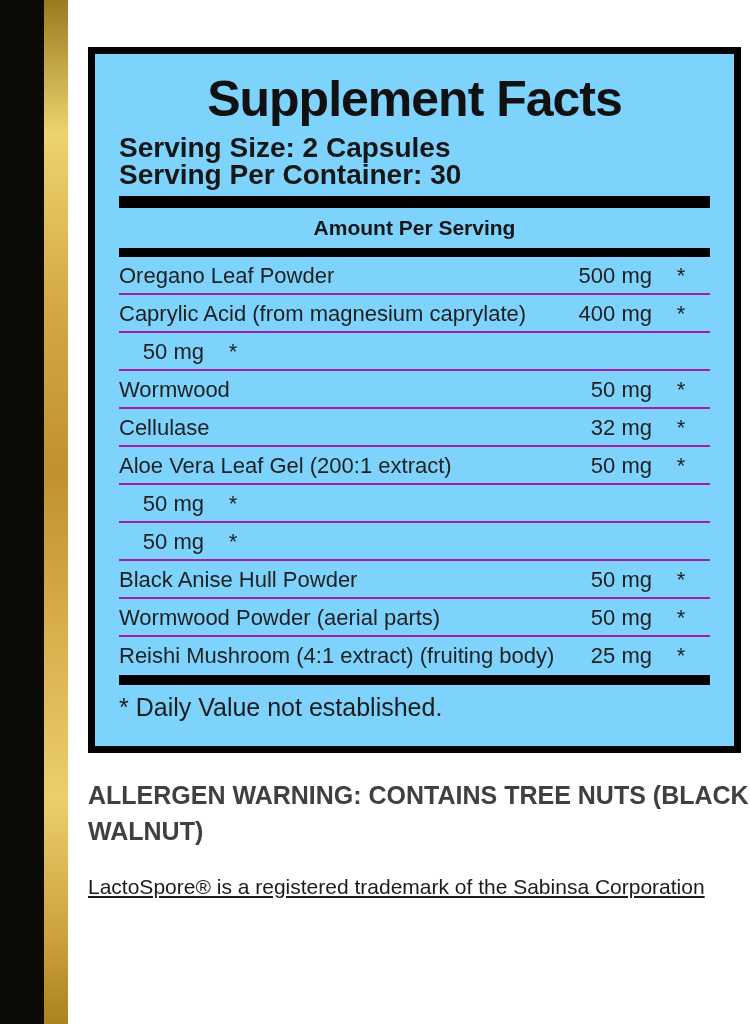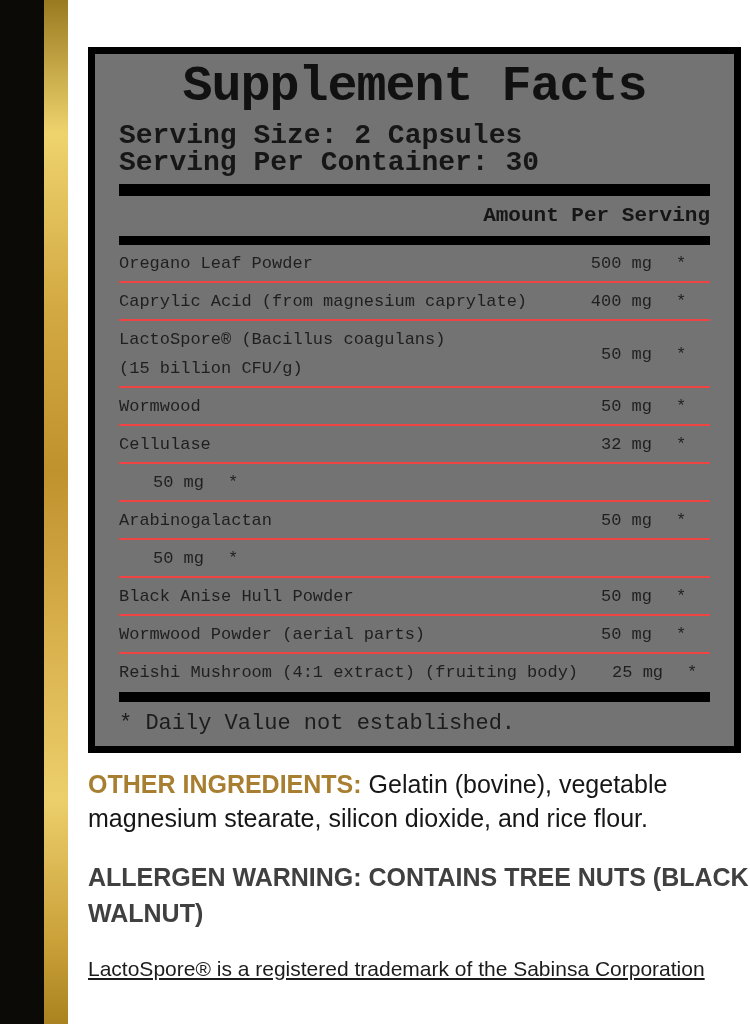--- a/index.html
+++ b/index.html
@@ -12,46 +12,46 @@
   .gold-stripe {
     position:absolute; left:44px; top:0; width:24px; height:1024px;
     background:linear-gradient(180deg,
       #9a7a20 0%, #eed36d 13%, #d3a943 30%, #c0922e 46%,
       #d8b04c 62%, #eccf6b 78%, #caa039 92%, #a9831f 100%);
   }
   .content { position:absolute; left:88px; top:47px; width:662px; }
 
   .facts-box {
     box-sizing:border-box; width:653px; height:706px;
-    border:7px solid #000; padding:0 24px; background:#737373;font-family:Liberation Mono, monospace;
+    border:7px solid #000; padding:12px 24px; background:#7dd3fc;
   }
   .panel-title {
     margin:4px 0 6px; text-align:center;
     font-size:50px; line-height:58px; font-weight:bold; letter-spacing:-1px; color:#111;
   }
   .serving-line { font-size:28px; line-height:27px; font-weight:bold; color:#161616; }
   .bar { background:#000; }
   .bar-thick   { height:12px; margin-top:8px; }
   .bar-medium  { height:9px; }
   .bar-bottom  { height:10px; margin-top:2px; }
   .hdr-row {
-    display:flex; justify-content:flex-end; align-items:center;
+    display:flex; justify-content:center; align-items:center;
     padding:7px 0; font-size:21px; line-height:26px; font-weight:bold; color:#161616;
   }
   .rows { }
   .row {
-    display:flex; align-items:center;
-    padding:4px 0 3px; font-size:17px; line-height:29px; color:#1f1f1f;
+    display:flex; align-items:flex-end;
+    padding:4px 0 3px; font-size:22px; line-height:29px; color:#1f1f1f;
   }
-  .row + .row { border-top:2px solid #ef4444; }
+  .row + .row { border-top:2px solid #a21caf; }
   .row .ing-name { flex:1 1 auto; white-space:nowrap; }
   .row .ing-name > div { white-space:nowrap; }
   .row .ing-amount { flex:0 0 85px; text-align:right; white-space:nowrap; }
   .row .ing-dv { flex:0 0 58px; text-align:center; }
-  .footnote { padding:9px 0; font-size:22px; line-height:26px; color:#1c1c1c; }
+  .footnote { padding:9px 0; font-size:25px; line-height:26px; color:#1c1c1c; }
 
   .other-ing { margin:14px 0 0; width:662px; font-size:25px; line-height:34px; color:#161616; }
   .gold-bold { color:#A87E30; font-weight:bold; }
   .allergen { margin:24px 0 0; width:662px; font-size:25px; line-height:36px; font-weight:bold; color:#404040; }
   .trademark { margin:24px 0 0; font-size:21px; line-height:28px; color:#1c1c1c; white-space:nowrap;text-decoration:underline; }
 </style>
 </head>
 <body>
 
 <div class="black-bar"></div>
@@ -78,40 +78,39 @@
     <span class="ing-name">Oregano Leaf Powder</span>
     <span class="ing-amount">500 mg</span>
     <span class="ing-dv">*</span>
   </div>
         <div class="row">
     <span class="ing-name">Caprylic Acid (from magnesium caprylate)</span>
     <span class="ing-amount">400 mg</span>
     <span class="ing-dv">*</span>
   </div>
         <div class="row">
-    <span class="ing-name">LactoSpore® (Bacillus coagulans)<div>(15 billion CFU/g)</div></span>
     <span class="ing-amount">50 mg</span>
     <span class="ing-dv">*</span>
   </div>
         <div class="row">
     <span class="ing-name">Wormwood</span>
     <span class="ing-amount">50 mg</span>
     <span class="ing-dv">*</span>
   </div>
         <div class="row">
     <span class="ing-name">Cellulase</span>
     <span class="ing-amount">32 mg</span>
     <span class="ing-dv">*</span>
   </div>
         <div class="row">
+    <span class="ing-name">Aloe Vera Leaf Gel (200:1 extract)</span>
     <span class="ing-amount">50 mg</span>
     <span class="ing-dv">*</span>
   </div>
         <div class="row">
-    <span class="ing-name">Arabinogalactan</span>
     <span class="ing-amount">50 mg</span>
     <span class="ing-dv">*</span>
   </div>
         <div class="row">
     <span class="ing-amount">50 mg</span>
     <span class="ing-dv">*</span>
   </div>
         <div class="row">
     <span class="ing-name">Black Anise Hull Powder</span>
     <span class="ing-amount">50 mg</span>
@@ -127,19 +126,18 @@
     <span class="ing-amount">25 mg</span>
     <span class="ing-dv">*</span>
   </div>
       </div>
 
     <div class="bar bar-bottom"></div>
 
     <div class="footnote">* Daily Value not established.</div>
   </div>
 
-  <p class="other-ing"><span class="gold-bold">OTHER INGREDIENTS:</span><span> Gelatin (bovine), vegetable magnesium stearate, silicon dioxide, and rice flour.</span></p>
 
   <p class="allergen">ALLERGEN WARNING: CONTAINS TREE NUTS (BLACK WALNUT)</p>
 
   <p class="trademark">LactoSpore® is a registered trademark of the Sabinsa Corporation</p>
 
 </div>
 
 </body></html>

